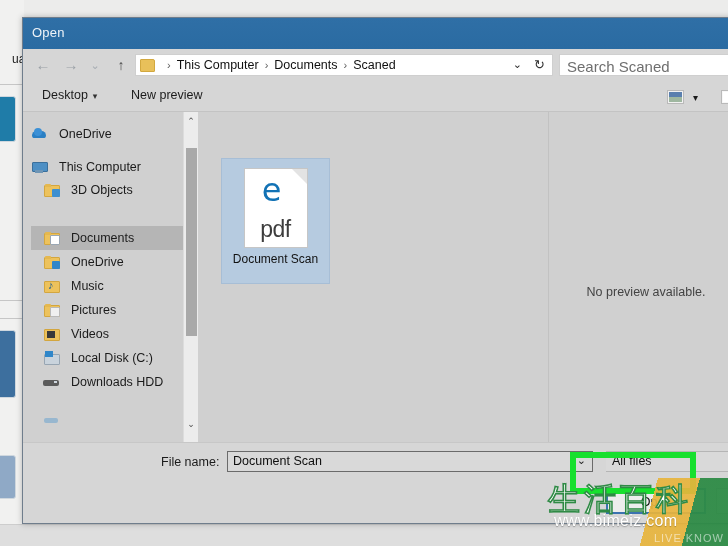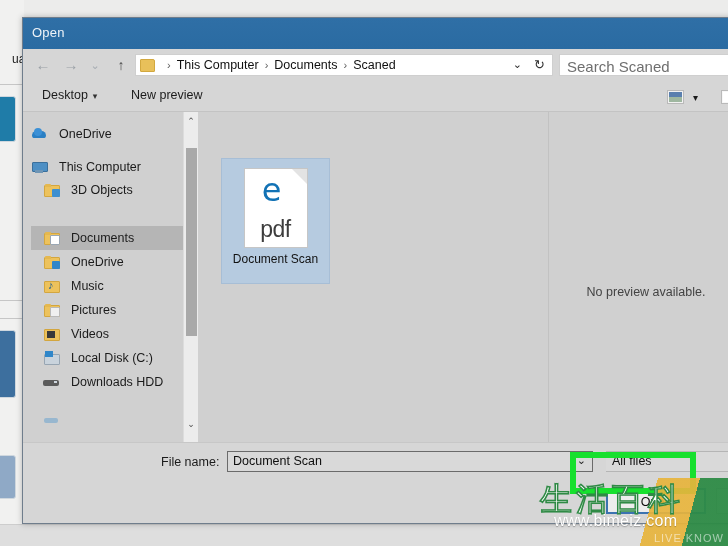--- a/index.html
+++ b/index.html
@@ -545,21 +545,21 @@
   }
   .wm-band {
     position: absolute;
     left: 0; top: 0;
     width: 192px; height: 68px;
     background:
       linear-gradient(105deg, rgba(255,255,255,0) 0 58%, rgba(231,180,60,.92) 58% 78%, rgba(46,139,70,.95) 78% 100%);
   }
   .wm-cjk {
     position: absolute;
-    left: 4px; top: 0px;
+    left: 12px; top: 0px;
     font-size: 32px;
     color: #ffffff;
     letter-spacing: 4px;
     font-family: Liberation Sans, sans-serif;
     -webkit-text-stroke: 1.5px #2f8a45;
     text-shadow: 0 0 1px #2f8a45;
     white-space: nowrap;
   }
   .wm-url {
     position: absolute;

